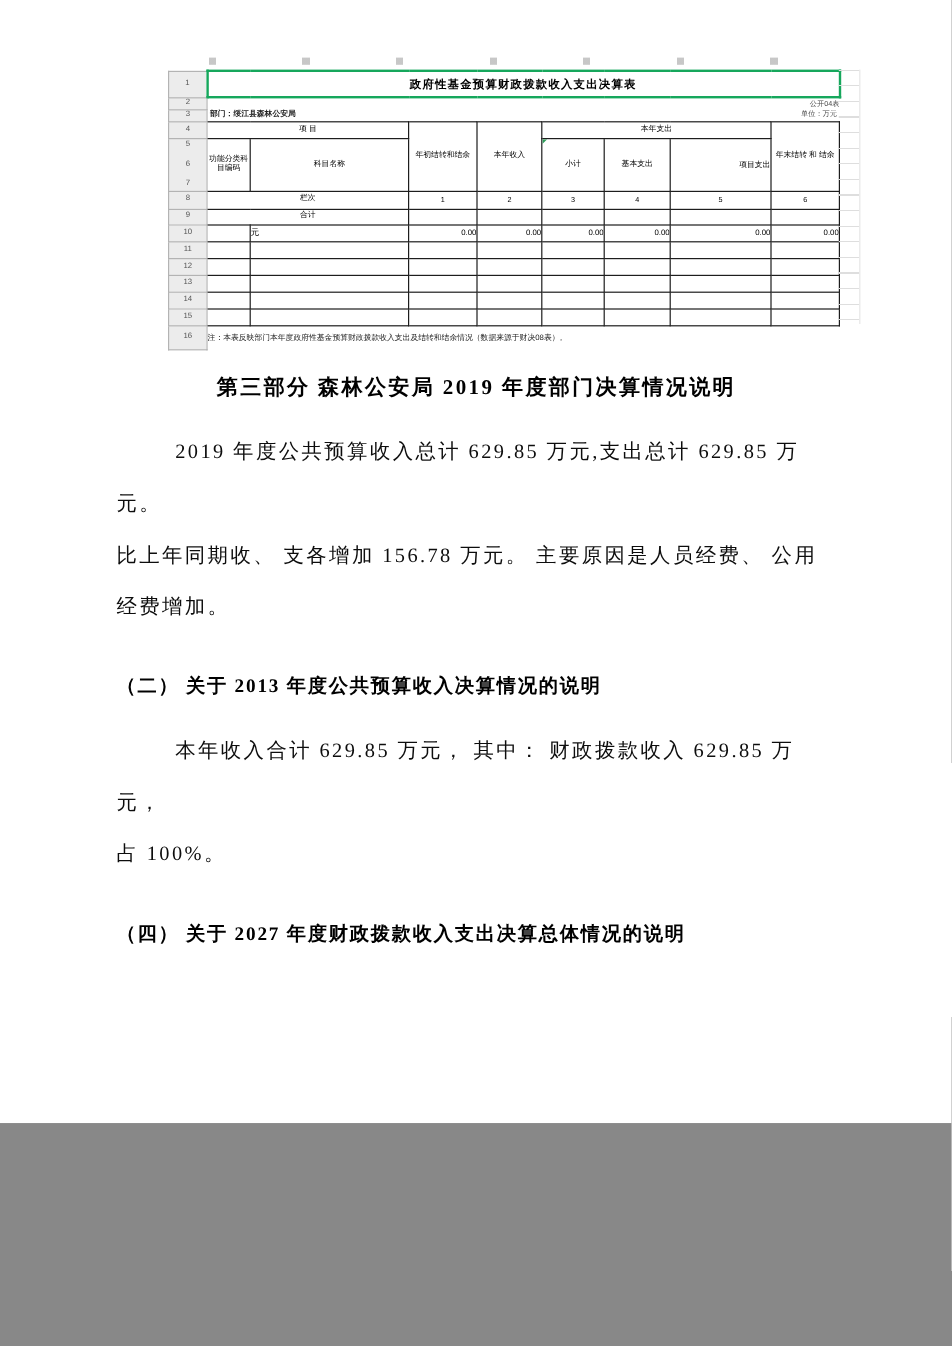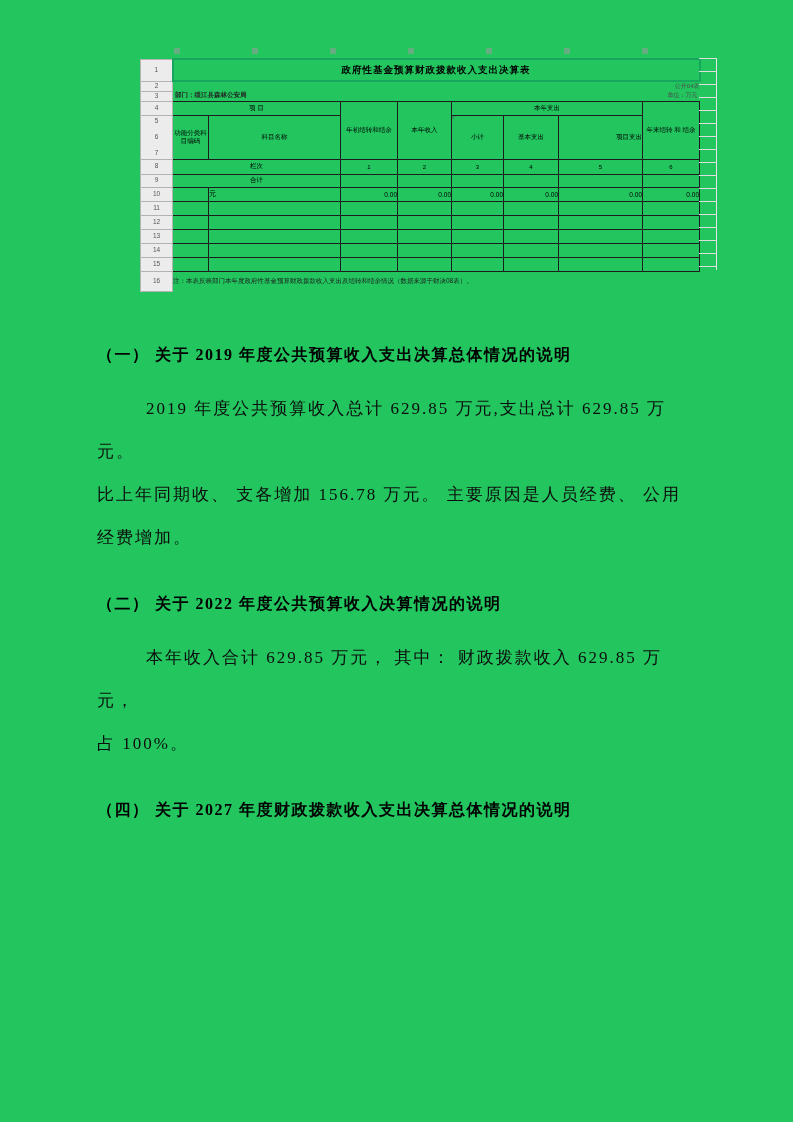--- a/index.html
+++ b/index.html
@@ -1,17 +1,17 @@
 <!DOCTYPE html>
 <html><head>
 <meta charset="utf-8">
 <style>
   html,body{margin:0;padding:0;}
   body{background:#888;}
-  .page{position:relative;width:793px;height:1122px;margin:0 auto;background:#22c55e;overflow:hidden;
+  .page{position:relative;width:793px;height:936px;margin:0 auto;background:#ffffff;overflow:hidden;
         font-family:"Liberation Serif","DejaVu Serif",serif;color:#111;}
 
   
   .sheet{position:absolute;left:140px;top:44px;width:580px;}
   .col-remnant{position:absolute;left:0;top:4px;width:559px;height:6px;
       background:repeating-linear-gradient(90deg,transparent 0 34px,#9a9a9a 34px 40px,transparent 40px 78px);
       opacity:.55;}
   .right-grid{position:absolute;left:559px;top:14px;width:17px;height:212px;
       background:repeating-linear-gradient(to bottom,#dedede 0 1px,transparent 1px 13px);
       border-right:1px solid #e6e6e6;}
@@ -215,27 +215,27 @@
 
       <tr class="r16">
         <td class="g">16</td>
         <td class="note-cell" colspan="8">注：本表反映部门本年度政府性基金预算财政拨款收入支出及结转和结余情况（数据来源于财决08表）。</td>
       </tr>
     </tbody>
       </table>
   </div>
 
   <div class="doc">
-
-    <div class="section-title first">（一） 关于 2019 年度公共预算收入支出决算总体情况的说明</div>
+    <div class="doc-heading">第三部分 森林公安局 2019 年度部门决算情况说明</div>
+
     <div class="para">2019 年度公共预算收入总计 629.85 万元,支出总计 629.85 万元。
 比上年同期收、 支各增加 156.78 万元。 主要原因是人员经费、 公用
 经费增加。</div>
 
-    <div class="section-title">（二） 关于 2022 年度公共预算收入决算情况的说明</div>
+    <div class="section-title">（二） 关于 2013 年度公共预算收入决算情况的说明</div>
     <div class="para">本年收入合计 629.85 万元， 其中： 财政拨款收入 629.85 万元，
 占 100%。</div>
 
 
     <div class="section-title">（四） 关于 2027 年度财政拨款收入支出决算总体情况的说明</div>
   </div>
 
 </div>
 
 </body></html>

